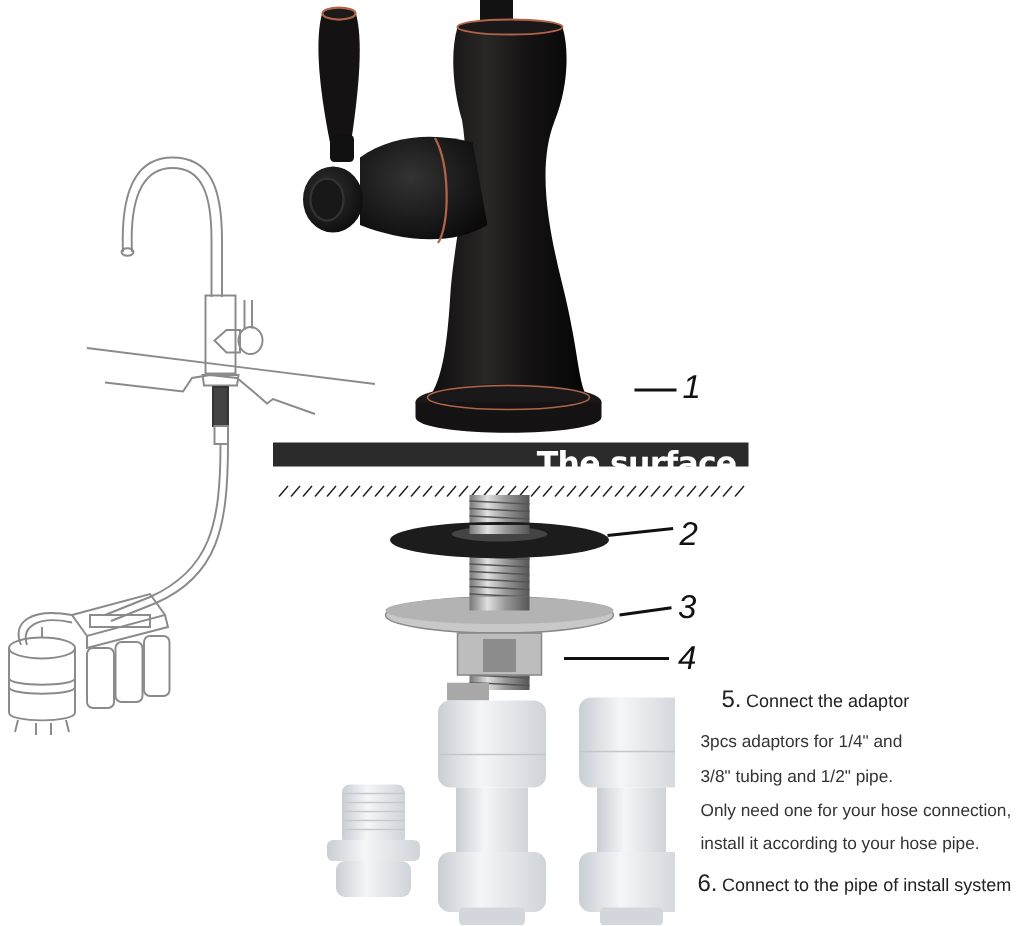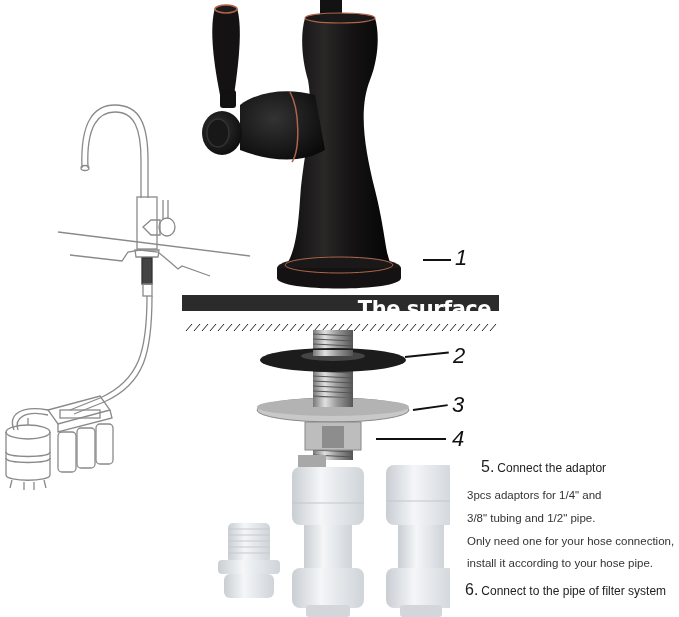--- a/index.html
+++ b/index.html
@@ -236,14 +236,14 @@
 </div>
 
 <div class="step-title" style="left:467px;top:458px;margin-left:14px;">
   <span class="num">5.</span><span>Connect the adaptor</span>
 </div>
 <div class="note" style="left:467px;top:489px;">3pcs adaptors for 1/4" and</div>
 <div class="note" style="left:467px;top:512px;">3/8" tubing and 1/2" pipe.</div>
 <div class="note" style="left:467px;top:535px;text-align:center;">Only need one for your hose connection,</div>
 <div class="note" style="left:467px;top:557px;">install it according to your hose pipe.</div>
 <div class="step-title" style="left:465px;top:581px;">
-  <span class="num">6.</span><span>Connect to the pipe of filter system</span>
+  <span class="num">6.</span><span>Connect to the pipe of install system</span>
 </div>
 
 </body></html>

